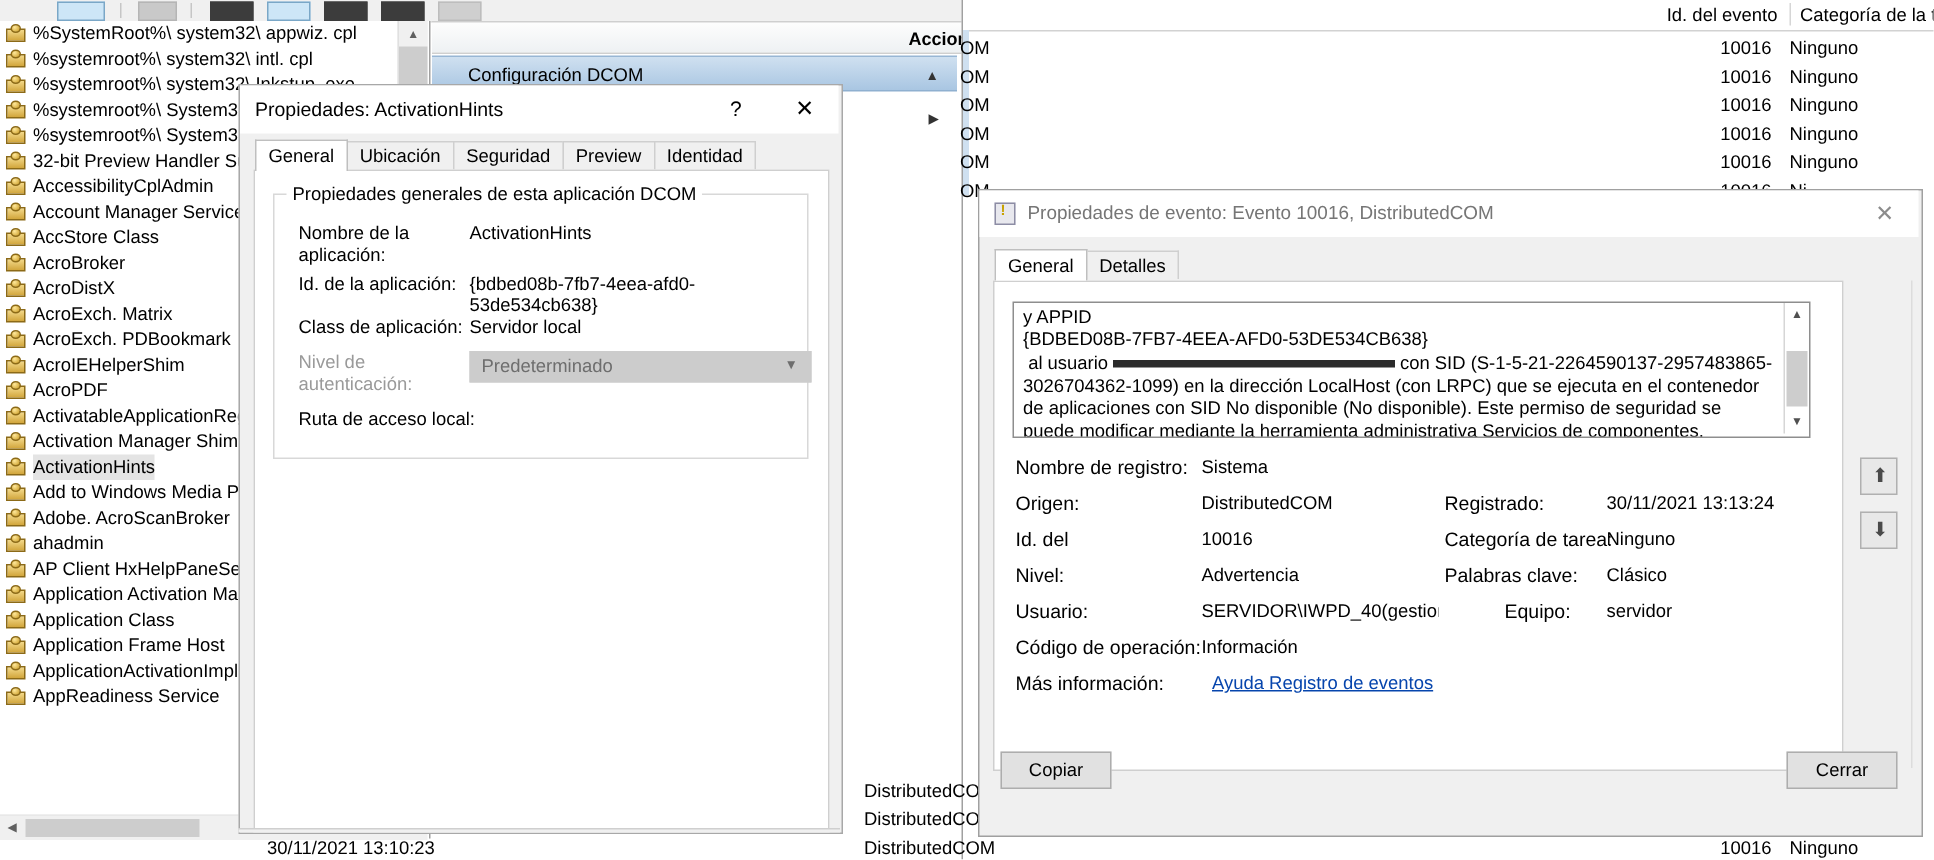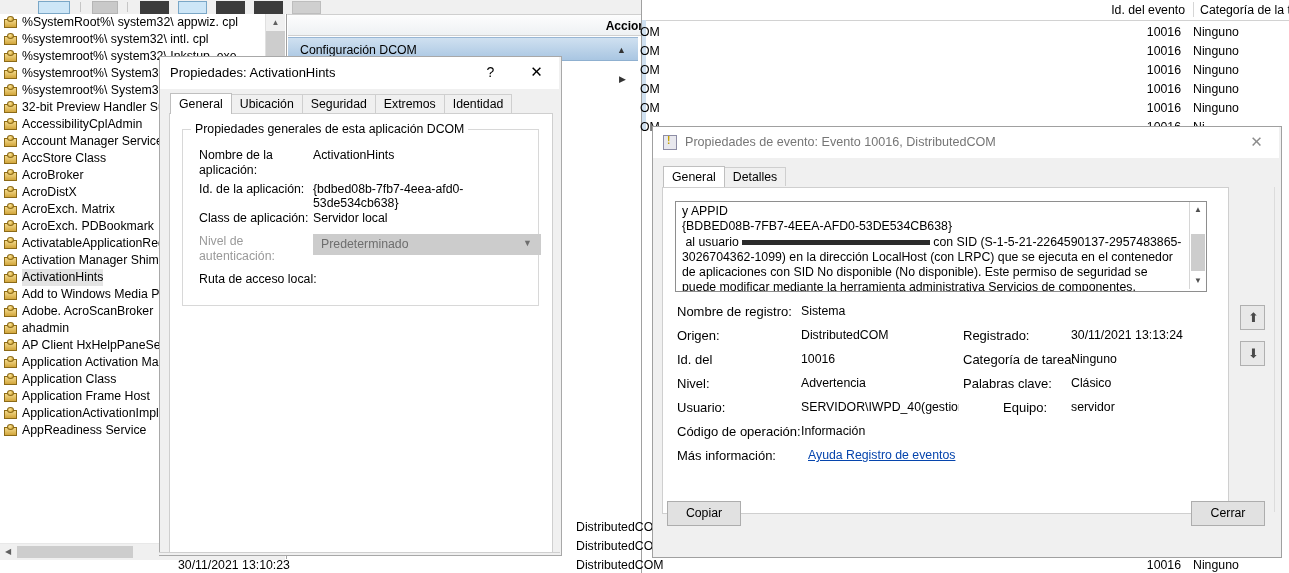--- a/index.html
+++ b/index.html
@@ -36,21 +36,21 @@
   #list-vscroll .thumb{position:absolute;top:17px;left:0;width:19px;height:36px;background:#cdcdcd;}
   #list-hscroll{left:0;top:543px;width:285px;height:16px;background:#f0f0f0;border-top:1px solid #e8e8e8;}
   #list-hscroll .larrow{position:absolute;left:0;top:0;width:16px;height:16px;line-height:16px;text-align:center;font-size:8px;color:#606060;}
   #list-hscroll .hthumb{position:absolute;left:17px;top:2px;width:116px;height:12px;background:#cdcdcd;}
 
   
   #acciones{left:288px;top:14px;width:372px;height:545px;background:#fff;}
   #acciones-hdr{position:absolute;left:0;top:0;width:372px;height:22px;line-height:22px;
     background:linear-gradient(#fdfdfd,#eef1f3);border:1px solid #cfcfcf;border-left:none;
     font-weight:bold;font-size:12px;padding-left:10px;box-sizing:border-box;text-align:right;}
-  .acc-row{position:absolute;left:0;width:350px;height:24px;line-height:24px;padding-left:12px;box-sizing:border-box;font-size:12.3px;}
+  .acc-row{position:absolute;left:0;width:350px;height:24px;line-height:24px;padding-left:24px;box-sizing:border-box;font-size:12.3px;}
   .acc-row.hl{background:linear-gradient(#cfe0f0,#a9c6e2);border-top:1px solid #98b6d4;border-bottom:1px solid #8fb0d0;}
   .acc-caret{position:absolute;right:12px;top:0;font-size:9px;color:#333;}
 
   
   #log-grid{left:641px;top:0;width:648px;height:573px;background:#fff;border-left:1px solid #a0a0a0;}
   #log-hdr{position:absolute;left:0;top:0;width:648px;height:20px;background:#fff;border-bottom:1px solid #d2d2d2;}
   #log-hdr .hcell{position:absolute;top:1px;height:18px;line-height:18px;font-size:12.3px;white-space:nowrap;}
   #log-hdr .hsep{position:absolute;top:2px;width:1px;height:15px;background:#d6d6d6;}
   .log-row{position:absolute;left:0;width:648px;height:19px;line-height:19px;font-size:12.3px;white-space:nowrap;}
   .log-row .c-src{position:absolute;left:-2px;}
@@ -148,20 +148,22 @@
         <div class="list-row"><span class="dcom-ico"></span><span class="lbl">%systemroot%\ System32\ Inkstup. exe</span></div>
         <div class="list-row"><span class="dcom-ico"></span><span class="lbl">%systemroot%\ System32\ Inkstup. exe</span></div>
         <div class="list-row"><span class="dcom-ico"></span><span class="lbl">32-bit Preview Handler Surrogate Host</span></div>
         <div class="list-row"><span class="dcom-ico"></span><span class="lbl">AccessibilityCplAdmin</span></div>
         <div class="list-row"><span class="dcom-ico"></span><span class="lbl">Account Manager Service</span></div>
         <div class="list-row"><span class="dcom-ico"></span><span class="lbl">AccStore Class</span></div>
         <div class="list-row"><span class="dcom-ico"></span><span class="lbl">AcroBroker</span></div>
         <div class="list-row"><span class="dcom-ico"></span><span class="lbl">AcroDistX</span></div>
         <div class="list-row"><span class="dcom-ico"></span><span class="lbl">AcroExch. Matrix</span></div>
         <div class="list-row"><span class="dcom-ico"></span><span class="lbl">AcroExch. PDBookmark</span></div>
+        <div class="list-row"><span class="dcom-ico"></span><span class="lbl">AcroIEHelperShim</span></div>
+        <div class="list-row"><span class="dcom-ico"></span><span class="lbl">AcroPDF</span></div>
         <div class="list-row"><span class="dcom-ico"></span><span class="lbl">ActivatableApplicationRegistration</span></div>
         <div class="list-row"><span class="dcom-ico"></span><span class="lbl">Activation Manager Shim</span></div>
         <div class="list-row selected"><span class="dcom-ico"></span><span class="lbl">ActivationHints</span></div>
         <div class="list-row"><span class="dcom-ico"></span><span class="lbl">Add to Windows Media Player list</span></div>
         <div class="list-row"><span class="dcom-ico"></span><span class="lbl">Adobe. AcroScanBroker</span></div>
         <div class="list-row"><span class="dcom-ico"></span><span class="lbl">ahadmin</span></div>
         <div class="list-row"><span class="dcom-ico"></span><span class="lbl">AP Client HxHelpPaneServer</span></div>
         <div class="list-row"><span class="dcom-ico"></span><span class="lbl">Application Activation Manager</span></div>
         <div class="list-row"><span class="dcom-ico"></span><span class="lbl">Application Class</span></div>
         <div class="list-row"><span class="dcom-ico"></span><span class="lbl">Application Frame Host</span></div>
@@ -257,21 +259,21 @@
     <div class="winbtn" id="pp-help">?</div>
     <div class="winbtn" id="pp-close">
       <span class="x">✕</span>
     </div>
   </div>
 
   <div class="tabstrip" id="pp-tabs">
       <div class="tab active">General</div>
       <div class="tab">Ubicación</div>
       <div class="tab">Seguridad</div>
-      <div class="tab">Extremos</div>
+      <div class="tab">Preview</div>
       <div class="tab">Identidad</div>
     </div>
 
   <div id="pp-body">
     <div class="groupbox">
       <div class="legend">Propiedades generales de esta aplicación DCOM</div>
 
       <div class="fld-label" style="left:16px;top:18px;">Nombre de la</div>
       <div class="fld-label" style="left:16px;top:33px;">aplicación:</div>
       <div class="fld-value" style="left:130px;top:18px;">ActivationHints</div>

